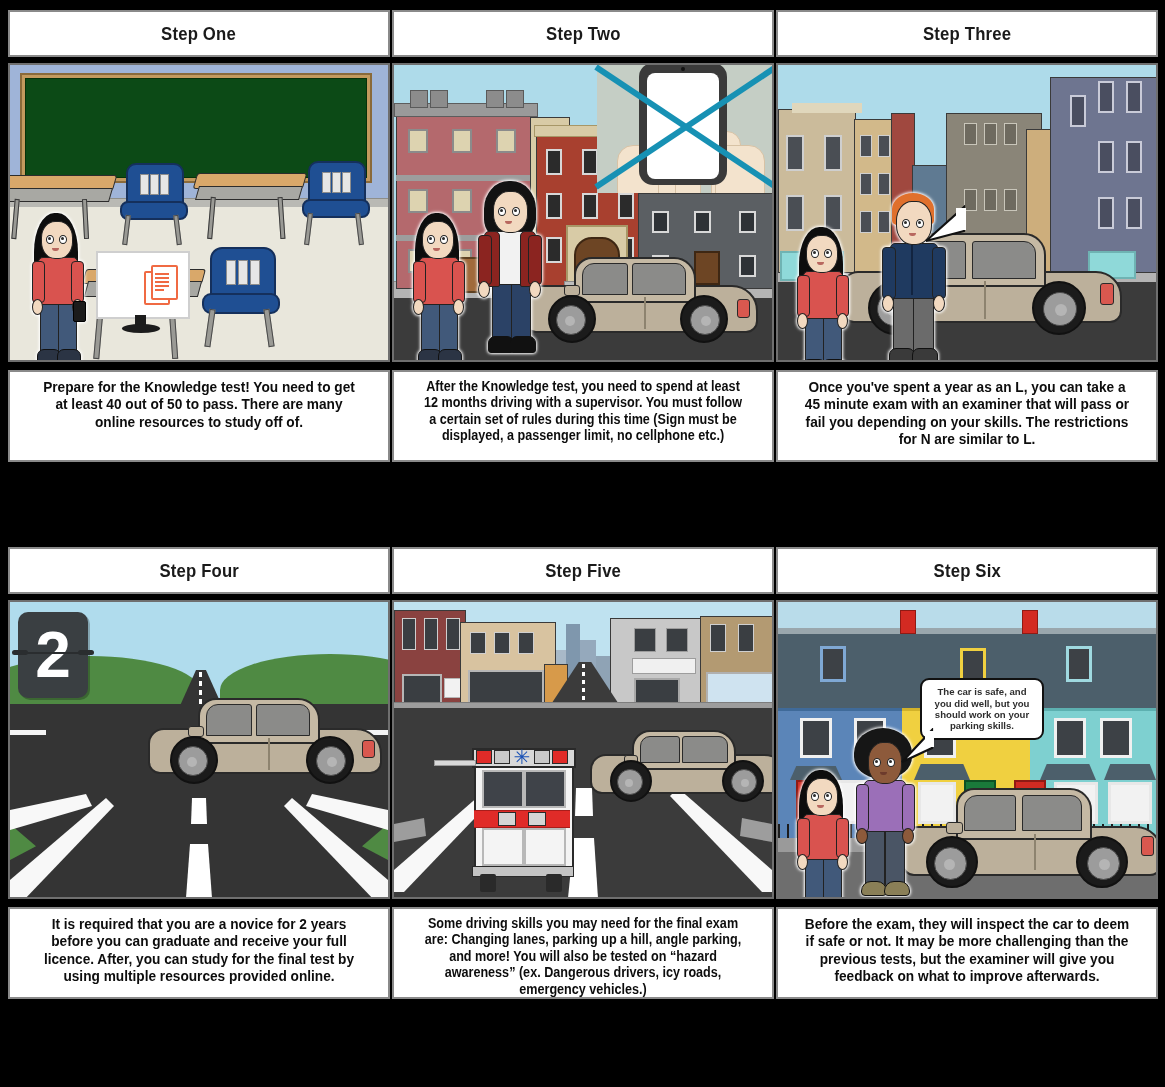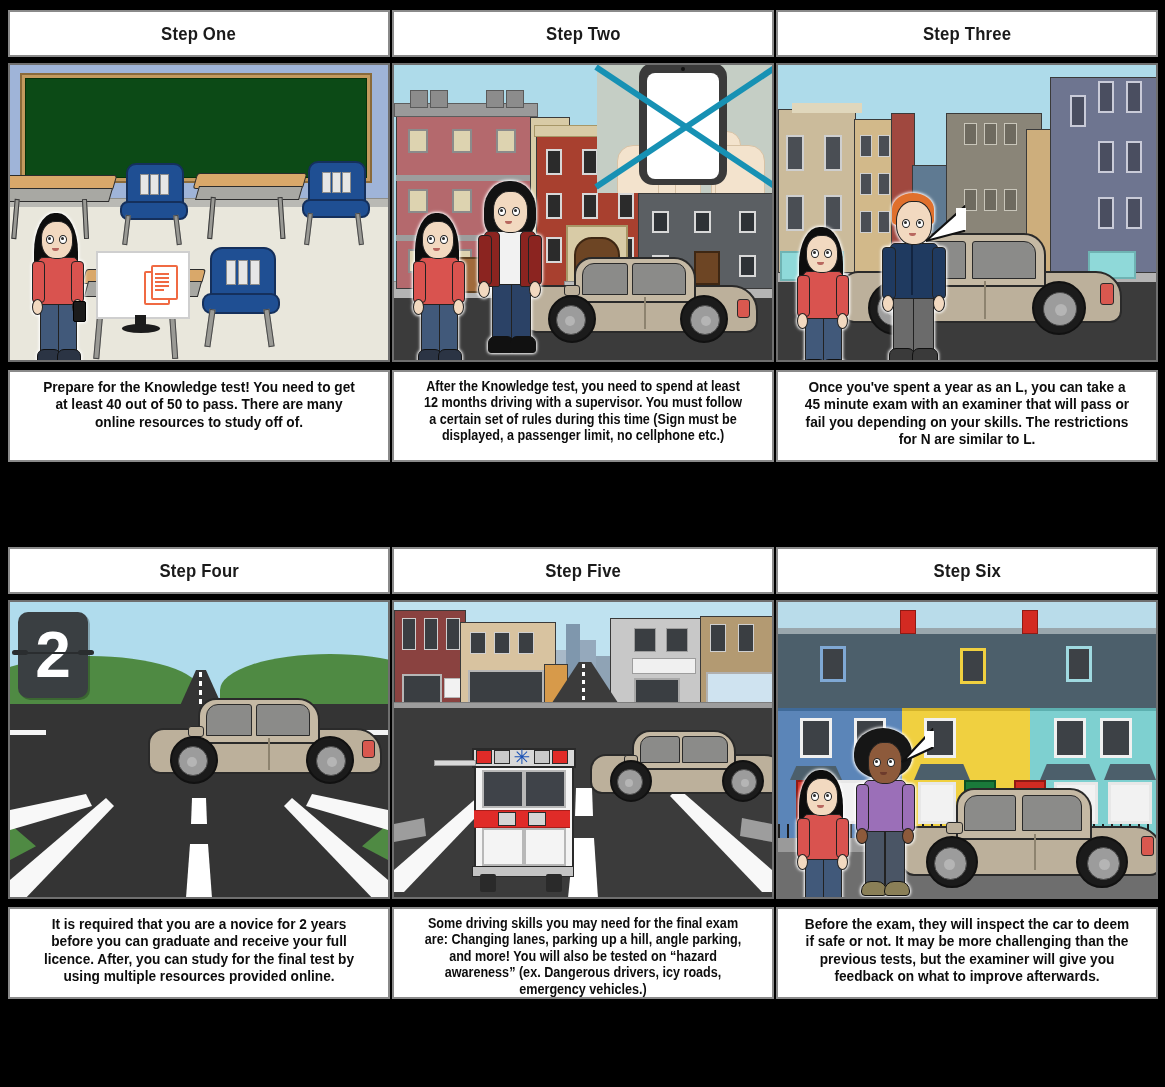--- a/index.html
+++ b/index.html
@@ -647,20 +647,23 @@
           <div class="p-arm" style="left:1px;top:48px;width:11px;height:38px;background:#d9534f;"></div>
           <div class="p-arm" style="left:40px;top:48px;width:11px;height:38px;background:#d9534f;"></div>
           <div class="p-hand" style="left:1px;top:84px;width:9px;height:14px;"></div>
           <div class="p-hand" style="left:41px;top:84px;width:9px;height:14px;"></div>
           <div class="p-leg" style="left:9px;top:86px;width:17px;height:48px;"></div>
           <div class="p-leg" style="left:27px;top:86px;width:17px;height:48px;"></div>
           <div class="p-shoe" style="left:6px;top:128px;width:22px;height:13px;"></div>
           <div class="p-shoe" style="left:26px;top:128px;width:22px;height:13px;"></div>
         </div>
 
+        <div class="bubble" style="left:142px;top:76px;width:124px;height:62px;padding:4px 8px;box-sizing:border-box;">
+          <span class="bubble-txt" style="font-size:9.6px;line-height:11.4px;">The car is safe, and you did well, but you should work on your parking skills.</span>
+        </div>
         <svg class="abs" style="left:122px;top:126px;" width="36" height="36" viewBox="0 0 36 36">
           <polygon points="32,2 32,20 2,34" fill="#fff" stroke="#111" stroke-width="2.2"></polygon>
           <rect x="25" y="3" width="9" height="16" fill="#fff"></rect>
         </svg>
       </div>
 
       <div class="cap">
         <span class="cap-txt">Before the exam, they will inspect the car to deem if safe or not. It may be more challenging than the previous tests, but the examiner will give you feedback on what to improve afterwards.</span>
       </div>
     </div>

